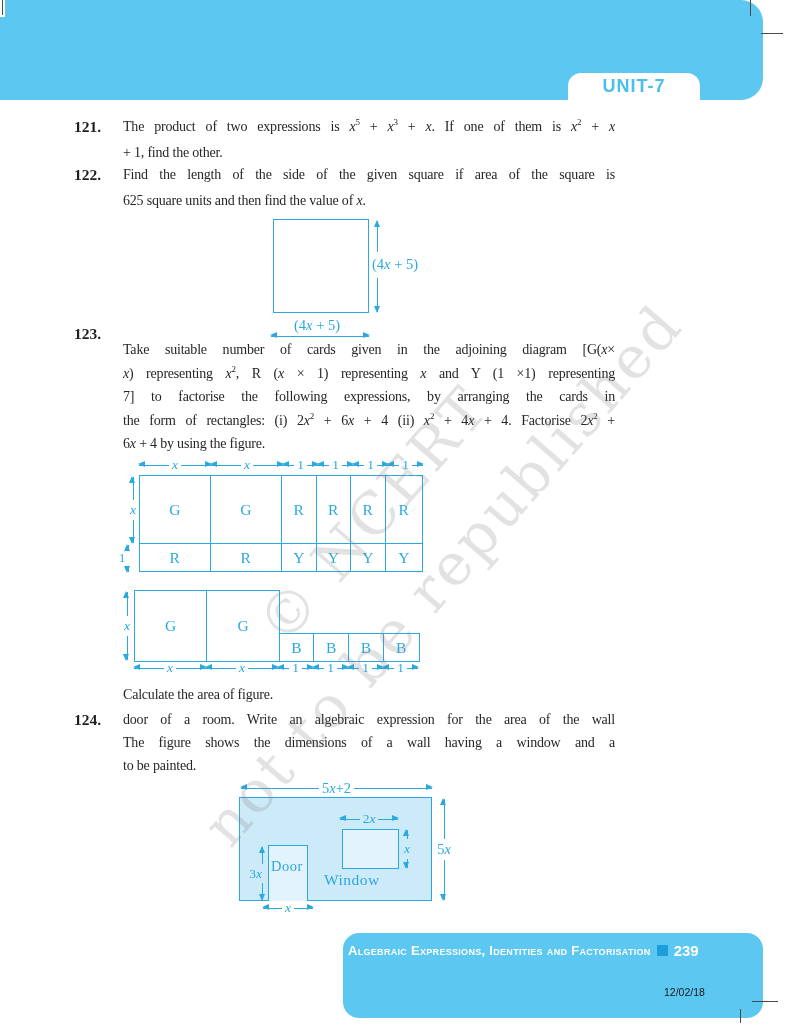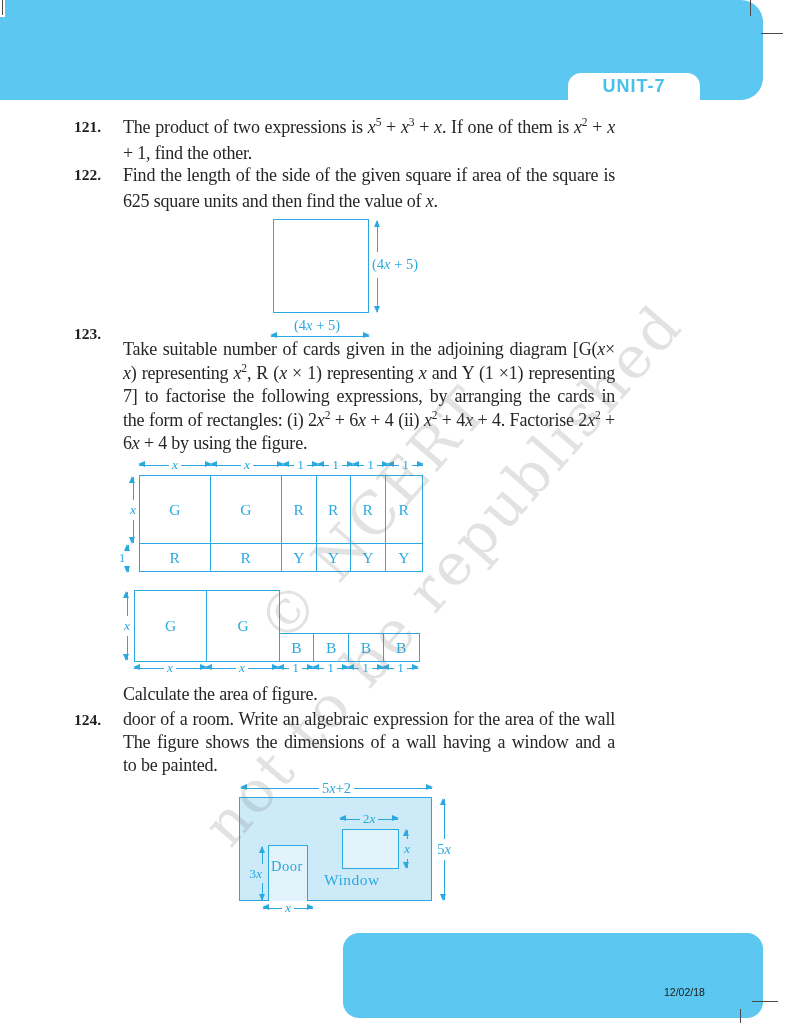--- a/index.html
+++ b/index.html
@@ -17,21 +17,21 @@
   .footline{position:absolute;left:5px;top:9px;display:flex;align-items:center;gap:6px;}
   .fchap{font-family:"Liberation Sans",sans-serif;font-weight:bold;font-size:13px;
          font-variant:small-caps;color:#fff;letter-spacing:.3px;white-space:nowrap;}
   .fsq{width:11px;height:11px;background:#1a9edd;display:inline-block;}
   .fpage{font-family:"Liberation Sans",sans-serif;font-weight:bold;font-size:15px;color:#fff;}
   .fdate{position:absolute;left:321px;top:53px;font-family:"Liberation Sans",sans-serif;
          font-size:10.5px;color:#1a1a1a;}
   
   .qnum{position:absolute;left:74px;width:46px;font-weight:bold;font-size:15.5px;color:#1f1f1f;}
   .qtext{position:absolute;left:123px;width:492px;}
-  .tline{font-size:18px;letter-spacing:-0.2px;}
+  .tline{font-size:14px;letter-spacing:-0.2px;}
   .tline.j{text-align:justify;text-align-last:justify;}
   sup{font-size:64%;vertical-align:super;line-height:0;}
   i{font-style:italic;}
   
   .dlab{position:absolute;color:#2aa9e0;font-family:"Liberation Serif",serif;line-height:1;white-space:nowrap;}
   .box{position:absolute;border:1.6px solid #2aa9e0;box-sizing:border-box;background:#fff;}
   .vd{position:absolute;border-left:1.5px solid #2aa9e0;width:0;}
   .vd.u::before{content:"";position:absolute;left:-4.2px;top:-1px;border-left:3.5px solid transparent;
                 border-right:3.5px solid transparent;border-bottom:7px solid #2aa9e0;}
   .vd.d::after{content:"";position:absolute;left:-4.2px;bottom:-1px;border-left:3.5px solid transparent;
@@ -269,20 +269,25 @@
       <div class="sg r"></div>
     </div>
   <div class="vdim" style="left:400px;top:830px;height:38px;width:14px;">
       <div class="sg u"></div>
       <span class="lb"><i>x</i></span>
       <div class="sg d"></div>
     </div>
   <div class="dlab" style="left:324px;top:872px;font-size:15.5px;letter-spacing:.5px;">Window</div>
 
   <div class="footerbar">
+    <div class="footline">
+      <span class="fchap">Algebraic Expressions, Identities and Factorisation</span>
+      <span class="fsq"></span>
+      <span class="fpage">239</span>
+    </div>
     <div class="fdate">12/02/18</div>
   </div>
 
   <div class="cm-white" style="left:0;top:0;width:5px;height:17px;"></div>
   <div class="cm" style="left:2px;top:0;width:1.2px;height:15px;"></div>
   <div class="cm" style="left:750px;top:0;width:1.2px;height:16px;"></div>
   <div class="cm" style="left:761px;top:33px;width:22px;height:1.2px;"></div>
   <div class="cm" style="left:752px;top:1001px;width:26px;height:1.2px;"></div>
   <div class="cm" style="left:740px;top:1009px;width:1.2px;height:14px;"></div>
 

